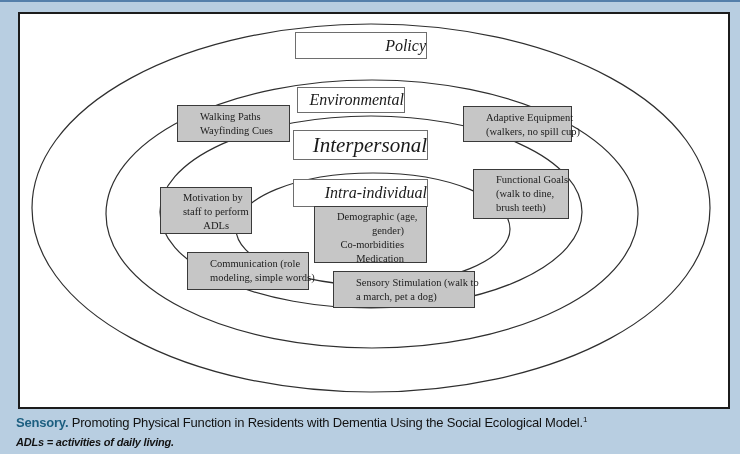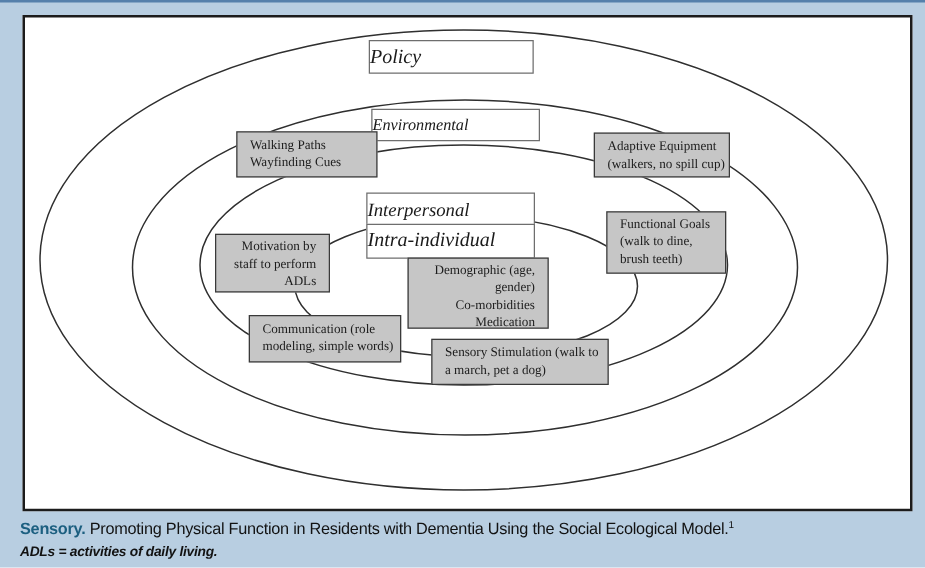--- a/index.html
+++ b/index.html
@@ -27,29 +27,29 @@
     position:absolute; left:18px; top:10px; width:712px; height:397px;
     background:var(--panel-bg);
     border:2px solid var(--panel-border);
     box-sizing:border-box;
   }
   .rings-svg{position:absolute; left:0; top:0; width:708px; height:393px;}
   .ring-label{
     position:absolute; background:#ffffff;
     border:1px solid var(--label-box-border);
     box-sizing:border-box;
-    display:flex; align-items:center; justify-content:flex-start;
+    display:flex; align-items:center; justify-content:flex-end;
     font-style:italic; color:#1a1a1a;
   }
   .gbox{
     position:absolute; background:var(--gray-box-bg);
     border:1.5px solid var(--gray-box-border);
     box-sizing:border-box;
-    padding:4px 10px;
-    font-size:10.5px; line-height:1.33; color:#1c1c1c;margin-left:12px;
+    padding:4px 22px;
+    font-size:10.5px; line-height:1.33; color:#1c1c1c;
   }
   .gbox div{white-space:nowrap;}
   .gbox.center{text-align:right;}
   .caption{
     position:absolute; left:16px; top:413px;
     font-family:"Liberation Sans",sans-serif;
     font-size:13px; color:var(--caption-color);
     letter-spacing:-0.2px;
   }
   .caption .fig{color:var(--figure-label-color); font-weight:bold;}
@@ -71,24 +71,24 @@
     <svg class="rings-svg" viewBox="0 0 708 393">
       <ellipse cx="351" cy="194" rx="339" ry="184" fill="none" stroke="#2f2f2f" stroke-width="1.2"></ellipse>
       <ellipse cx="352" cy="200" rx="266" ry="134" fill="none" stroke="#2f2f2f" stroke-width="1.2"></ellipse>
       <ellipse cx="351" cy="198" rx="211" ry="96" fill="none" stroke="#2f2f2f" stroke-width="1.2"></ellipse>
       <ellipse cx="353" cy="215" rx="137" ry="56" fill="none" stroke="#2f2f2f" stroke-width="1.2"></ellipse>
     </svg>
 
     <div class="ring-label" style="left:275px; top:18px; width:132px; height:27px; font-size:16px;">
       <span>Policy</span>
     </div>
-    <div class="ring-label" style="left:277px; top:73px; width:135px; height:26px; font-size:13px;">
+    <div class="ring-label" style="left:277px; top:73px; width:108px; height:26px; font-size:16px;">
       <span>Environmental</span>
     </div>
-    <div class="ring-label" style="left:273px; top:116px; width:135px; height:30px; font-size:15px;margin-top:24px;">
+    <div class="ring-label" style="left:273px; top:116px; width:135px; height:30px; font-size:21px;">
       <span>Interpersonal</span>
     </div>
     <div class="ring-label" style="left:273px; top:165px; width:135px; height:28px; font-size:16px;">
       <span>Intra-individual</span>
     </div>
 
     <div class="gbox" style="left:157px; top:91px; width:113px; height:37px;">
       <div>Walking Paths</div>
       <div>Wayfinding Cues</div>
     </div>

